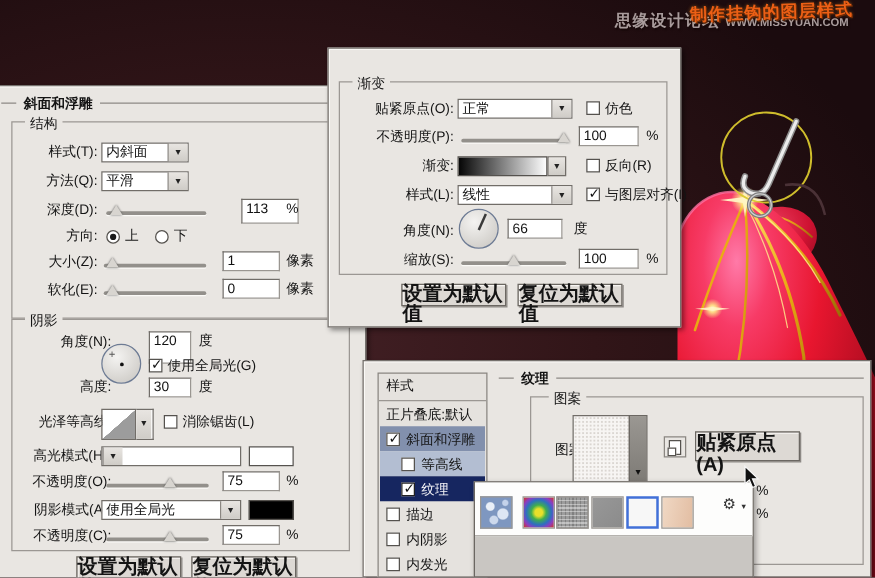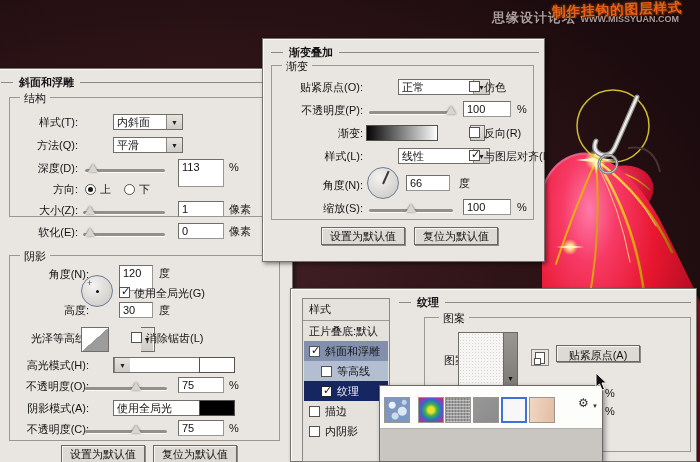--- a/index.html
+++ b/index.html
@@ -6,39 +6,39 @@
   #screen{position:relative;width:700px;height:462px;overflow:hidden;
     font-family:"Liberation Sans","DejaVu Sans",sans-serif;background:#241013;}
 
   
   .panel{position:absolute;background:#e9e6e2;border:1px solid #75716d;
     box-shadow:inset 1px 1px 0 #fbfaf7, 2px 2px 4px rgba(0,0,0,.45);box-sizing:border-box;}
   .lbl,.txt{position:absolute;font-size:11px;color:#141414;white-space:nowrap;line-height:13px;}
   .lbl{text-align:right;}
   .inp{position:absolute;background:#fff;border:1px solid #9a9691;border-top-color:#716d68;border-left-color:#716d68;
     font-size:11px;line-height:14px;padding:0 3px;box-sizing:border-box;color:#111;}
-  .dd{position:absolute;background:#fff;border:1px solid #716d68;display:flex;box-sizing:border-box;margin-left:32px;}
+  .dd{position:absolute;background:#fff;border:1px solid #716d68;display:flex;box-sizing:border-box;}
   .dd .dd-txt{flex:1;font-size:11px;line-height:14px;padding:0 3px;color:#111;overflow:hidden;white-space:nowrap;}
   .dd .dd-btn{width:15px;background:linear-gradient(#e8e5e1,#cfccc7);border-left:1px solid #8a8681;
     display:flex;align-items:center;justify-content:center;font-size:7px;color:#222;}
   .track{position:absolute;height:3px;background:#93908b;border-radius:2px;box-shadow:0 1px 0 #fbfaf7;}
   .thumb{position:absolute;width:0;height:0;border-left:5px solid transparent;border-right:5px solid transparent;
     border-bottom:8px solid #d8d5d0;filter:drop-shadow(0 0 1px #5a5a5a);}
   .cb{position:absolute;width:11px;height:11px;background:#fff;border:1px solid #55524e;box-sizing:border-box;}
   .cb.checked::after{content:"✓";position:absolute;left:0;top:-3px;width:11px;text-align:center;
     font-size:11px;font-weight:bold;color:#111;}
   .radio{position:absolute;width:11px;height:11px;border:1px solid #55524e;border-radius:50%;background:#fff;box-sizing:border-box;}
   .radio.sel::after{content:"";position:absolute;left:2px;top:2px;width:5px;height:5px;background:#1a1a1a;border-radius:50%;}
   .groupbox{position:absolute;border:1px solid #9b9793;box-sizing:border-box;}
   .legend{position:absolute;top:-7px;left:10px;background:#e9e6e2;padding:0 4px;font-size:11px;color:#141414;white-space:nowrap;}
   .hdr{position:absolute;display:flex;align-items:center;gap:6px;font-size:11px;font-weight:bold;color:#141414;white-space:nowrap;}
   .hdr::before{content:"";width:12px;height:1px;background:#8d8985;}
   .hdr::after{content:"";flex:1;height:1px;background:#8d8985;}
   .btn{position:absolute;background:#ddd9d4;border:1px solid #6b6762;box-shadow:inset 1px 1px 0 #f7f5f2,1px 1px 0 #8d8985;
-    font-size:11px;text-align:center;line-height:16px;color:#141414;box-sizing:border-box;cursor:default;}
+    font-size:16px;line-height:16px;color:#141414;box-sizing:border-box;cursor:default;font-weight:bold;}
   .dial{position:absolute;border-radius:50%;border:1px solid #6d7b94;
     background:radial-gradient(circle at 38% 32%,#f4f3f1,#c7c4bf);box-sizing:border-box;}
   .needle{position:absolute;left:50%;top:50%;width:45%;height:2px;background:#3a3a3a;transform-origin:0 50%;}
   .dialdot{position:absolute;left:50%;top:50%;width:3px;height:3px;margin:-1px 0 0 -1px;background:#111;border-radius:50%;}
   .dialcross{position:absolute;left:5px;top:2px;font-size:9px;color:#555;}
 
   
   .listbox{position:absolute;background:#e5e2de;border:1px solid #8a8681;box-sizing:border-box;}
   .list-hd{position:absolute;left:0;top:0;right:0;height:21px;font-size:11px;line-height:20px;padding-left:6px;
     border-bottom:1px solid #9b9793;color:#141414;}
@@ -173,37 +173,37 @@
     <span class="wm-site">思缘设计论坛</span>
     <span class="wm-url">WWW.MISSYUAN.COM</span>
   </div>
   <div class="wm-title" style="left:552px;top:1px;">制作挂钩的图层样式</div>
 
   <div class="panel" style="left:-8px;top:68px;width:301px;height:400px;z-index:10;">
     <div class="hdr" style="left:8px;top:6px;width:282px;">
       <span>斜面和浮雕</span>
     </div>
 
-    <div class="groupbox" style="left:16px;top:28px;width:271px;height:120px;">
+    <div class="groupbox" style="left:16px;top:28px;width:271px;height:158px;">
       <span class="legend">结构</span>
     </div>
     <div class="lbl" style="left:5px;top:47px;width:80px;">样式(T):</div>
     <div class="dd" style="left:88px;top:45px;width:70px;height:16px;">
       <span class="dd-txt">内斜面</span>
       <span class="dd-btn">▼</span>
     </div>
     <div class="lbl" style="left:5px;top:70px;width:80px;">方法(Q):</div>
     <div class="dd" style="left:88px;top:68px;width:70px;height:16px;">
       <span class="dd-txt">平滑</span>
       <span class="dd-btn">▼</span>
     </div>
     <div class="lbl" style="left:5px;top:93px;width:80px;">深度(D):</div>
     <div class="track" style="left:92px;top:100px;width:80px;"></div>
     <div class="thumb" style="left:95px;top:95px;"></div>
-    <div class="inp" style="left:185px;top:90px;width:46px;height:28px;">113</div>
+    <div class="inp" style="left:200px;top:90px;width:46px;height:20px;">113</div>
     <div class="txt" style="left:236px;top:92px;">%</div>
     <div class="lbl" style="left:5px;top:114px;width:80px;">方向:</div>
     <div class="radio sel" style="left:92px;top:115px;"></div>
     <div class="txt" style="left:107px;top:114px;">上</div>
     <div class="radio" style="left:131px;top:115px;"></div>
     <div class="txt" style="left:146px;top:114px;">下</div>
     <div class="lbl" style="left:5px;top:135px;width:80px;">大小(Z):</div>
     <div class="track" style="left:90px;top:142px;width:82px;"></div>
     <div class="thumb" style="left:92px;top:137px;"></div>
     <div class="inp" style="left:185px;top:132px;width:46px;height:16px;">1</div>
@@ -256,23 +256,20 @@
     <div class="track" style="left:92px;top:361px;width:82px;"></div>
     <div class="thumb" style="left:138px;top:356px;"></div>
     <div class="inp" style="left:185px;top:351px;width:46px;height:16px;">75</div>
     <div class="txt" style="left:236px;top:353px;">%</div>
 
     <div class="btn" style="left:68px;top:376px;width:84px;height:18px;">设置为默认值</div>
     <div class="btn" style="left:160px;top:376px;width:84px;height:18px;">复位为默认值</div>
   </div>
 
   <div class="panel" style="left:262px;top:38px;width:283px;height:224px;z-index:20;">
-    <div class="hdr" style="left:8px;top:6px;width:268px;">
-      <span>渐变叠加</span>
-    </div>
     <div class="groupbox" style="left:8px;top:26px;width:263px;height:155px;">
       <span class="legend">渐变</span>
     </div>
     <div class="lbl" style="left:8px;top:42px;width:92px;">贴紧原点(O):</div>
     <div class="dd" style="left:103px;top:40px;width:92px;height:16px;">
       <span class="dd-txt">正常</span>
       <span class="dd-btn">▼</span>
     </div>
     <div class="cb" style="left:206px;top:42px;"></div>
     <div class="txt" style="left:221px;top:42px;">仿色</div>
@@ -330,39 +327,43 @@
         <span>纹理</span>
       </div>
       <div class="srow" style="top:102px;">
         <span class="scb"></span>
         <span>描边</span>
       </div>
       <div class="srow" style="top:122px;">
         <span class="scb"></span>
         <span>内阴影</span>
       </div>
+      <div class="srow" style="top:142px;">
+        <span class="scb"></span>
+        <span>内发光</span>
+      </div>
       <div class="srow" style="top:162px;">
         
         
       </div>
     </div>
 
     <div class="hdr" style="left:108px;top:6px;width:292px;">
       <span>纹理</span>
     </div>
     <div class="groupbox" style="left:133px;top:28px;width:267px;height:135px;">
       <span class="legend" style="left:14px;">图案</span>
     </div>
     <div class="txt" style="left:153px;top:65px;">图案:</div>
     <div class="pattern-swatch" style="left:167px;top:43px;width:46px;height:54px;"></div>
     <div class="pattern-strip" style="left:212px;top:43px;width:15px;height:54px;">
       <span>▼</span>
     </div>
     <div class="newpat" style="left:240px;top:60px;width:18px;height:17px;"></div>
-    <div class="btn" style="left:265px;top:56px;width:84px;height:17px;line-height:18px;">贴紧原点(A)</div>
+    <div class="btn" style="left:265px;top:56px;width:84px;height:24px;line-height:18px;">贴紧原点(A)</div>
     <div class="txt" style="left:314px;top:98px;">%</div>
     <div class="txt" style="left:314px;top:116px;">%</div>
   </div>
 
   <div class="popup" style="left:379px;top:385px;width:224px;height:77px;z-index:40;">
     <div class="popup-strip"></div>
     <div class="pt pt-bubbles" style="left:4px;top:11px;" title="blue-bubbles"></div>
     <div class="pt pt-tiedye" style="left:38px;top:11px;" title="rainbow-tie-dye"></div>
     <div class="pt pt-weave" style="left:65px;top:11px;" title="gray-weave"></div>
     <div class="pt pt-noise" style="left:93px;top:11px;" title="gray-noise"></div>

